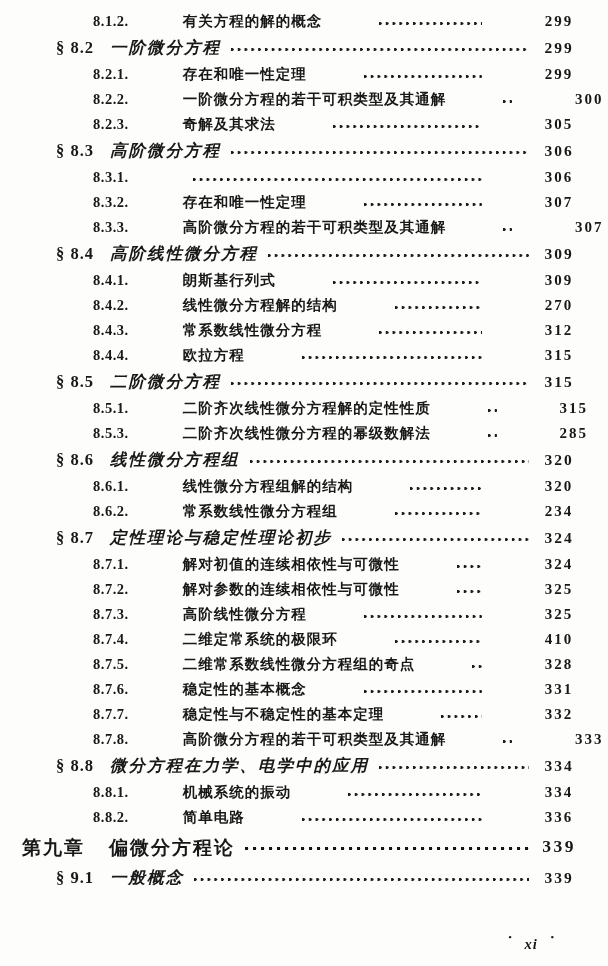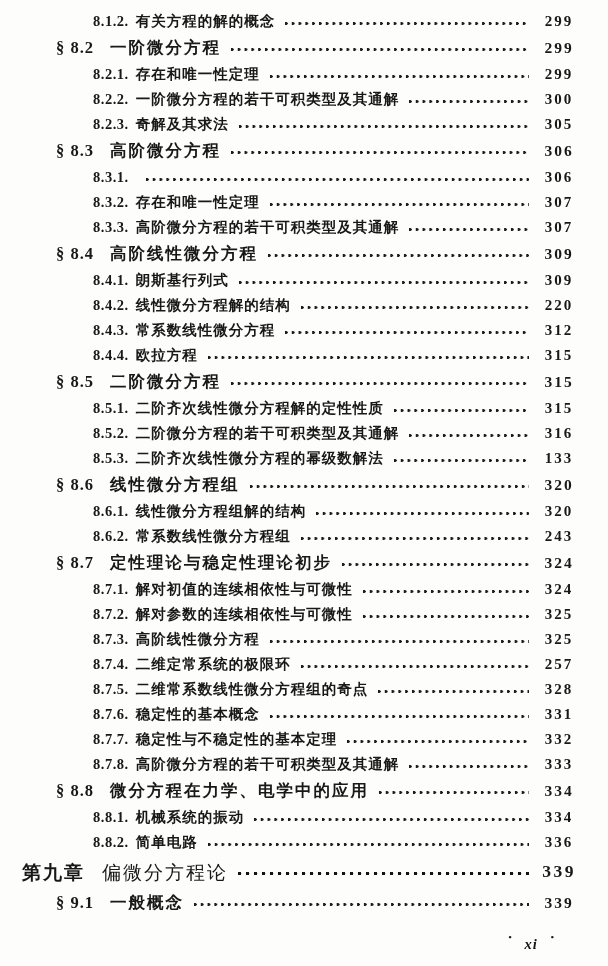--- a/index.html
+++ b/index.html
@@ -18,31 +18,31 @@
     flex-direction: column;
     padding: 9px 26px 0 0;
   }
   .row {
     display: flex;
     align-items: center;
     white-space: nowrap;
   }
   .row span { line-height: 1; }
 
-  .row.subsection { height: 25px; padding-left: 93px; font-size: 14.5px; }
+  .row.subsection { height: 25px; padding-left: 93px; font-size: 14.5px; gap: 47px; }
   .row.subsection .num   { font-weight: 700; letter-spacing: 0.5px; margin-right: 7px; }
   .row.subsection .title { font-weight: 600; letter-spacing: 1px; }
 
   .row.section { height: 28px; padding-left: 56px; font-size: 16.5px; }
   .row.section .num   { font-weight: 700; letter-spacing: 1px; margin-right: 16px; }
-  .row.section .title { font-weight: 700; letter-spacing: 2px; }
+  .row.section .title { font-weight: 700; letter-spacing: 2px; font-style: italic; }
 
   .row.chapter { height: 34px; padding-left: 22px; font-size: 19px; }
-  .row.chapter .num   { font-weight: 700; letter-spacing: 2px; margin-right: 17px; }
-  .row.chapter .title { font-weight: 400; letter-spacing: 2px; }
+  .row.chapter .num   { font-weight: 700; letter-spacing: 2px; margin-right: 24px; }
+  .row.chapter .title { font-weight: 700; letter-spacing: 2px; }
 
   .leader {
     flex: 1 1 auto;
     min-width: 10px;
     height: 7px;
     align-self: center;
     margin: 3px 7px 0 9px;
     background-image: radial-gradient(circle at 2.2px 3.5px, #1c1c1c 1.25px, rgba(0,0,0,0) 1.7px);
     background-size: 6.8px 7px;
     background-repeat: repeat-x;
@@ -146,21 +146,21 @@
       <div class="row subsection">
         <span class="num">8.4.1.</span>
         <span class="title">朗斯基行列式</span>
         <span class="leader"></span>
         <span class="pnum">309</span>
       </div>
       <div class="row subsection">
         <span class="num">8.4.2.</span>
         <span class="title">线性微分方程解的结构</span>
         <span class="leader"></span>
-        <span class="pnum">220</span>
+        <span class="pnum">270</span>
       </div>
       <div class="row subsection">
         <span class="num">8.4.3.</span>
         <span class="title">常系数线性微分方程</span>
         <span class="leader"></span>
         <span class="pnum">312</span>
       </div>
       <div class="row subsection">
         <span class="num">8.4.4.</span>
         <span class="title">欧拉方程</span>
@@ -173,48 +173,42 @@
         <span class="leader"></span>
         <span class="pnum">315</span>
       </div>
       <div class="row subsection">
         <span class="num">8.5.1.</span>
         <span class="title">二阶齐次线性微分方程解的定性性质</span>
         <span class="leader"></span>
         <span class="pnum">315</span>
       </div>
       <div class="row subsection">
-        <span class="num">8.5.2.</span>
-        <span class="title">二阶微分方程的若干可积类型及其通解</span>
-        <span class="leader"></span>
-        <span class="pnum">316</span>
-      </div>
-      <div class="row subsection">
         <span class="num">8.5.3.</span>
         <span class="title">二阶齐次线性微分方程的幂级数解法</span>
         <span class="leader"></span>
-        <span class="pnum">133</span>
+        <span class="pnum">285</span>
       </div>
       <div class="row section">
         <span class="num">§ 8.6</span>
         <span class="title">线性微分方程组</span>
         <span class="leader"></span>
         <span class="pnum">320</span>
       </div>
       <div class="row subsection">
         <span class="num">8.6.1.</span>
         <span class="title">线性微分方程组解的结构</span>
         <span class="leader"></span>
         <span class="pnum">320</span>
       </div>
       <div class="row subsection">
         <span class="num">8.6.2.</span>
         <span class="title">常系数线性微分方程组</span>
         <span class="leader"></span>
-        <span class="pnum">243</span>
+        <span class="pnum">234</span>
       </div>
       <div class="row section">
         <span class="num">§ 8.7</span>
         <span class="title">定性理论与稳定性理论初步</span>
         <span class="leader"></span>
         <span class="pnum">324</span>
       </div>
       <div class="row subsection">
         <span class="num">8.7.1.</span>
         <span class="title">解对初值的连续相依性与可微性</span>
@@ -230,21 +224,21 @@
       <div class="row subsection">
         <span class="num">8.7.3.</span>
         <span class="title">高阶线性微分方程</span>
         <span class="leader"></span>
         <span class="pnum">325</span>
       </div>
       <div class="row subsection">
         <span class="num">8.7.4.</span>
         <span class="title">二维定常系统的极限环</span>
         <span class="leader"></span>
-        <span class="pnum">257</span>
+        <span class="pnum">410</span>
       </div>
       <div class="row subsection">
         <span class="num">8.7.5.</span>
         <span class="title">二维常系数线性微分方程组的奇点</span>
         <span class="leader"></span>
         <span class="pnum">328</span>
       </div>
       <div class="row subsection">
         <span class="num">8.7.6.</span>
         <span class="title">稳定性的基本概念</span>

